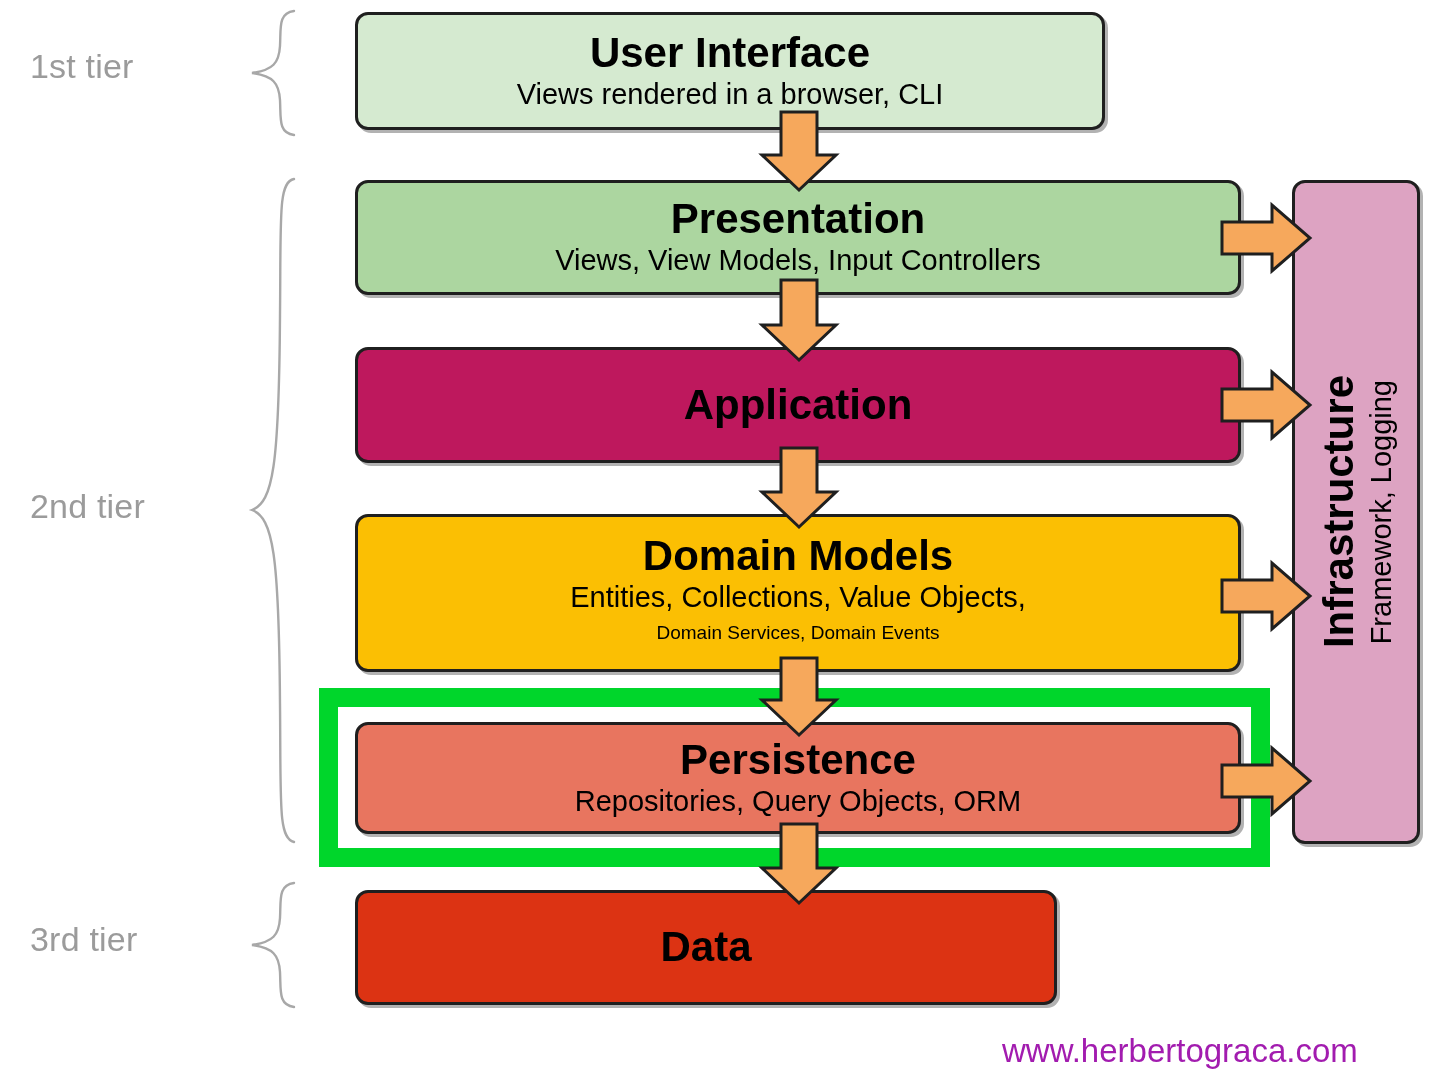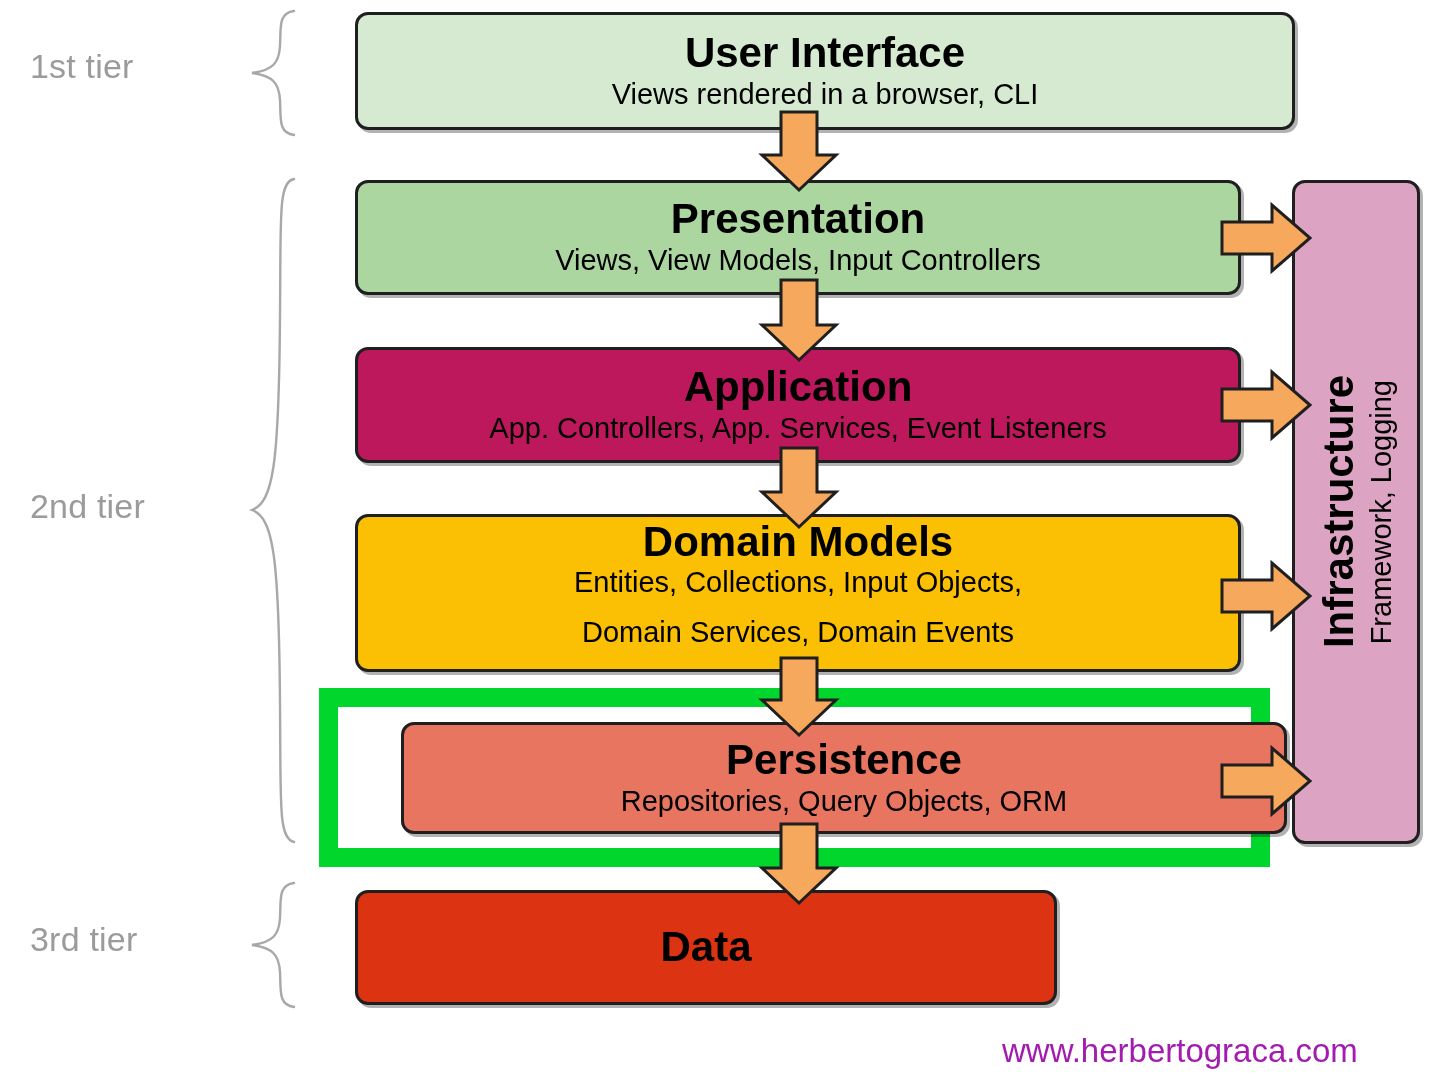--- a/index.html
+++ b/index.html
@@ -60,23 +60,23 @@
     white-space: nowrap;
   }
   .layer .subtitle {
     font-size: 29px;
     line-height: 1.12;
     margin: 3px 0 0 0;
     white-space: nowrap;
     text-align: right;
   }
   .layer .subtitle2 {
-    font-size: 29px;
+    font-size: 19px;
     line-height: 1.12;
-    margin: 17px;
+    margin: 8px;
     white-space: nowrap;
   }
 
   
   .infra {
     position: absolute;
     box-sizing: border-box;
     border: 3px solid #1f1f1f;
     border-radius: 13px;
     box-shadow: 3px 3px 0 rgba(0,0,0,0.30);
@@ -140,42 +140,41 @@
   </svg>
   <div class="tier-label" style="left:30px; top:920px;">3rd tier</div>
 
   <div class="infra" style="left:1292px; top:180px; width:128px; height:664px;">
     <span class="vtext vtitle">Infrastructure</span>
     <span class="vtext vsub">Framework, Logging</span>
   </div>
 
   <div class="highlight" style="left:319px; top:688px; width:951px; height:179px;"></div>
 
-  <div class="layer" style="left:355px; top:12px; width:940px; height:118px; background:#d5ead0;">
+  <div class="layer" style="left:355px; top:12px; width:750px; height:118px; background:#d5ead0;">
     <div class="title">User Interface</div>
     <div class="subtitle">Views rendered in a browser, CLI</div>
   </div>
 
   <div class="layer" style="left:355px; top:180px; width:886px; height:115px; background:#acd6a0;">
     <div class="title">Presentation</div>
     <div class="subtitle">Views, View Models, Input Controllers</div>
   </div>
 
   <div class="layer" style="left:355px; top:347px; width:886px; height:116px; background:#be185d;">
     <div class="title">Application</div>
-    <div class="subtitle">App. Controllers, App. Services, Event Listeners</div>
   </div>
 
   <div class="layer" style="left:355px; top:514px; width:886px; height:158px; background:#fbbf03;">
     <div class="title">Domain Models</div>
-    <div class="subtitle">Entities, Collections, Input Objects,</div>
+    <div class="subtitle">Entities, Collections, Value Objects,</div>
     <div class="subtitle2">Domain Services, Domain Events</div>
   </div>
 
-  <div class="layer" style="left:355px; top:722px; width:886px; height:112px; background:#e8755f;margin-left:46px;">
+  <div class="layer" style="left:355px; top:722px; width:886px; height:112px; background:#e8755f;">
     <div class="title">Persistence</div>
     <div class="subtitle">Repositories, Query Objects, ORM</div>
   </div>
 
   <div class="layer" style="left:355px; top:890px; width:702px; height:115px; background:#dc3313;">
     <div class="title">Data</div>
   </div>
 
   <svg class="arrow-layer" viewBox="0 0 1440 1090" xmlns="http://www.w3.org/2000/svg">
     <g fill="#f6a85c" stroke="#1f1f1f" stroke-width="3" stroke-linejoin="miter">

